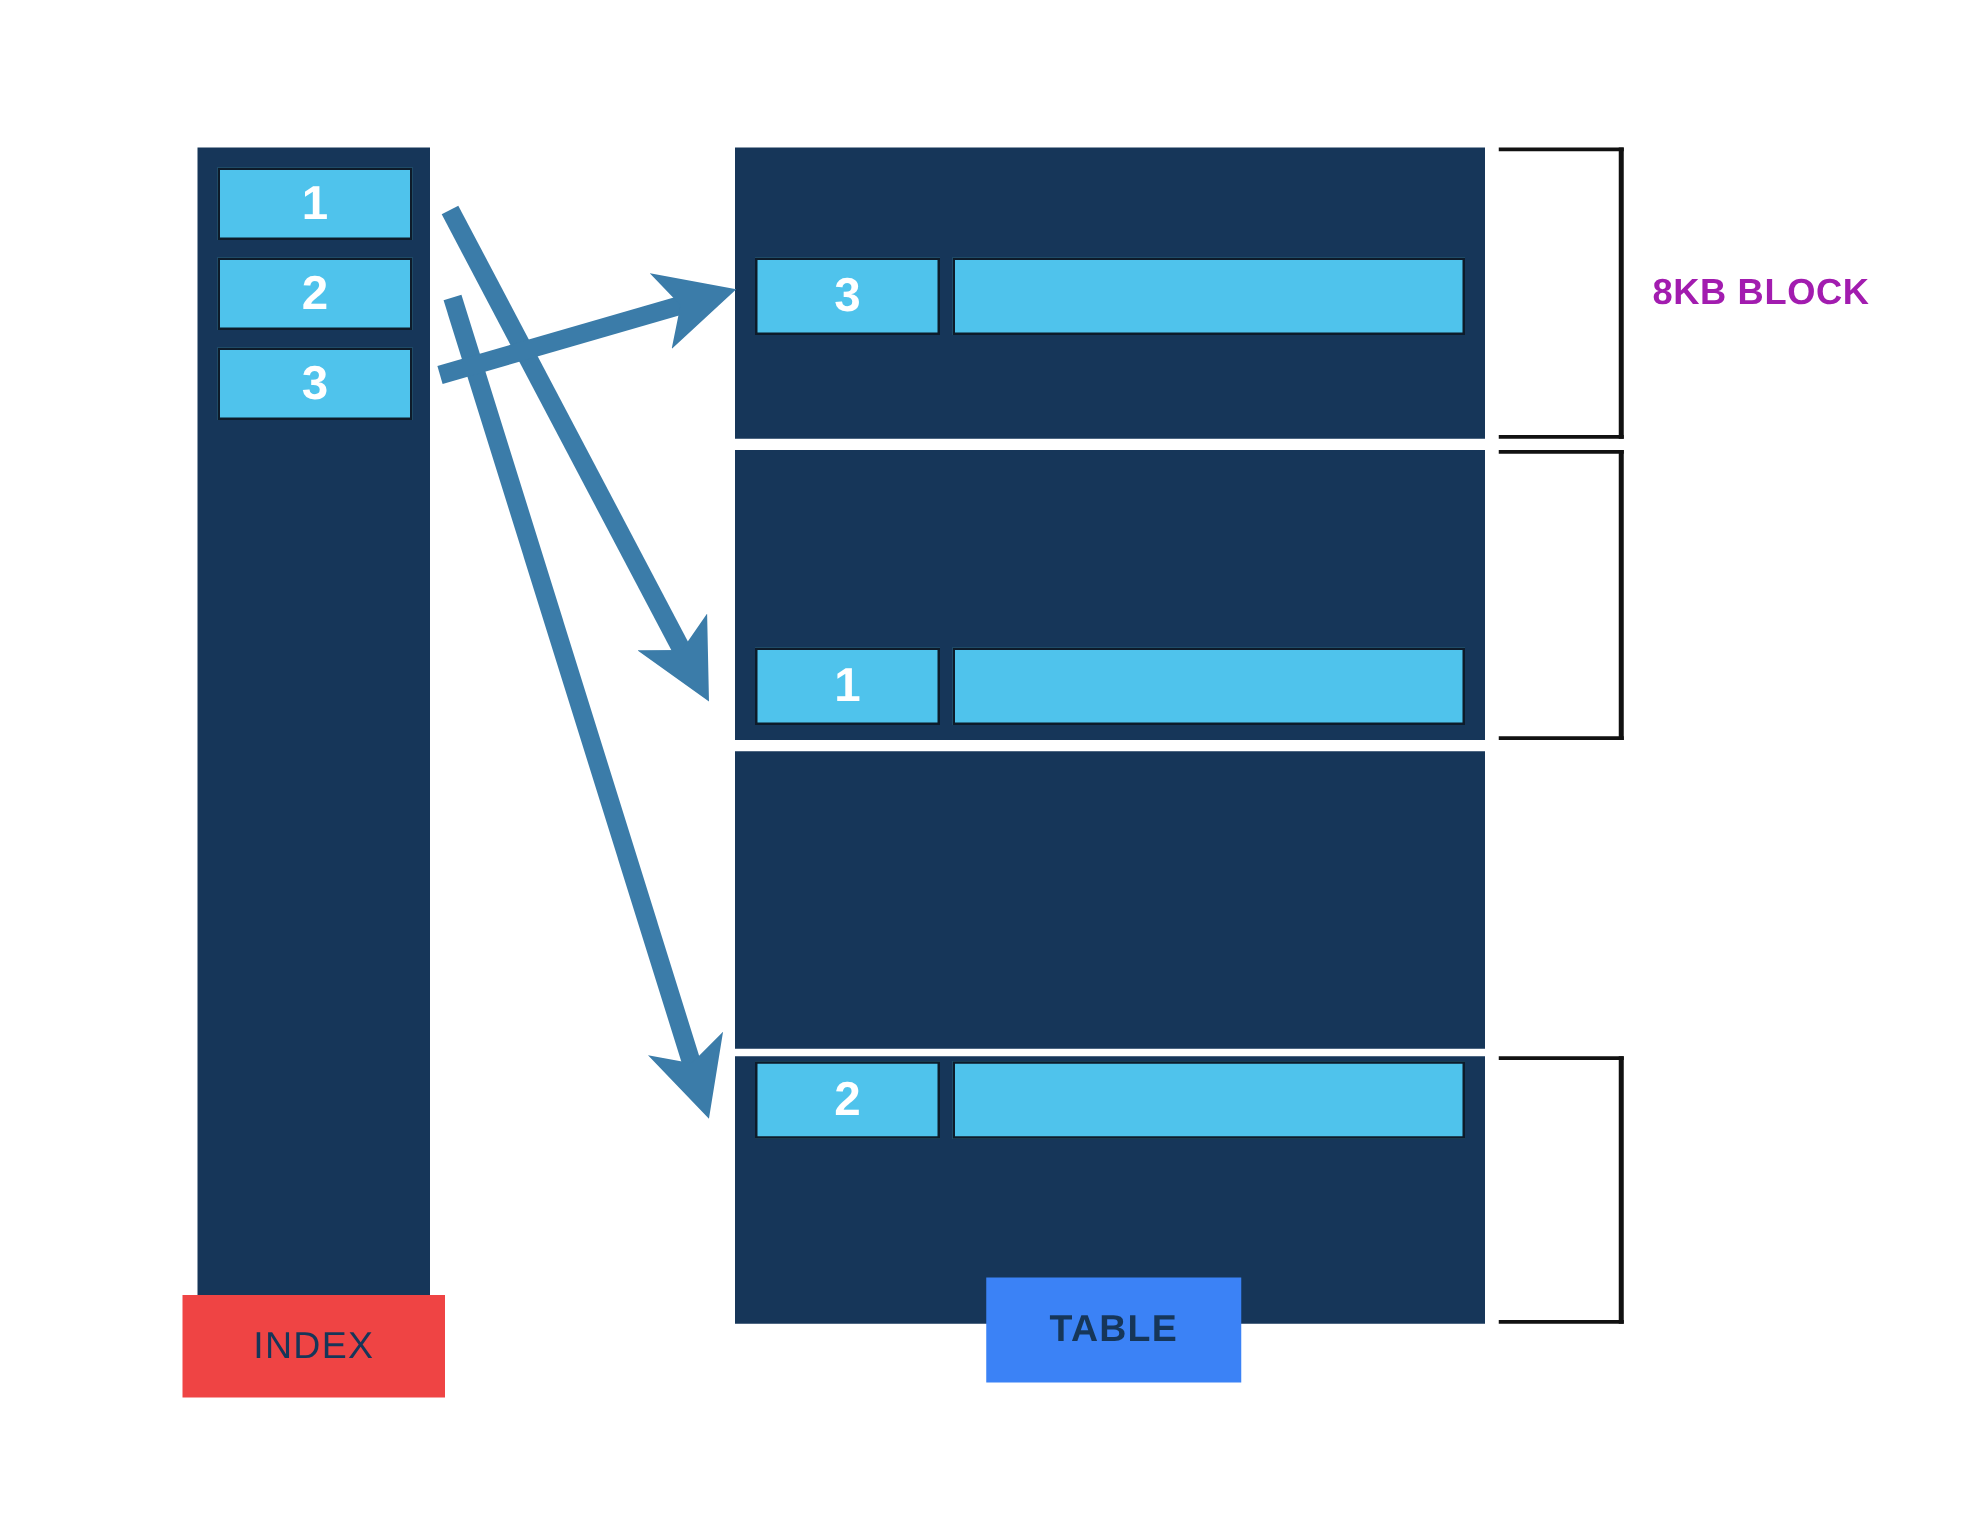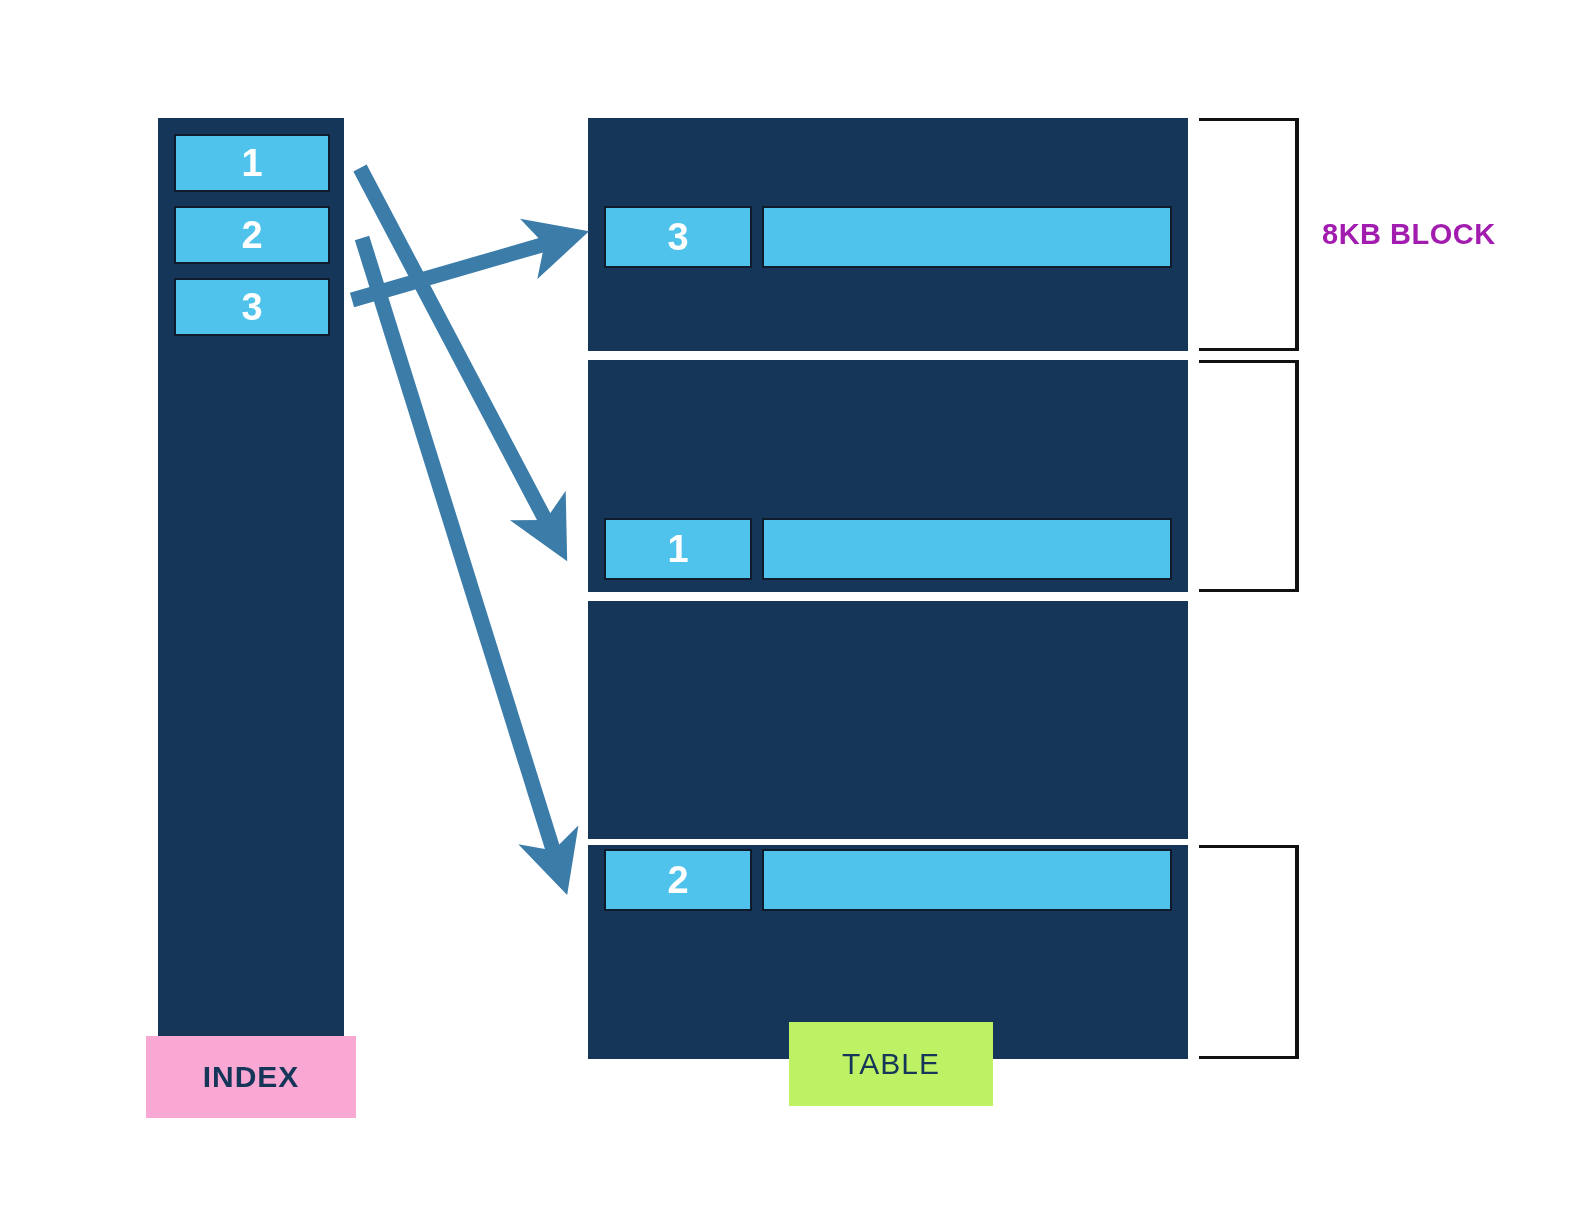--- a/index.html
+++ b/index.html
@@ -46,27 +46,27 @@
   #index-entry-1 { top: 16px; }
   #index-entry-2 { top: 88px; }
   #index-entry-3 { top: 160px; }
 
   #index-label {
     position: absolute;
     left: 146px;
     top: 1036px;
     width: 210px;
     height: 82px;
-    background: #f9a8d4;
+    background: #ef4444;
     display: flex;
     align-items: center;
     justify-content: center;
     color: #163659;
     font-size: 30px;
-    font-weight: bold;
+    font-weight: normal;
     letter-spacing: 1px;
   }
 
   
   .table-block {
     position: absolute;
     left: 588px;
     width: 600px;
     background: #163659;
   }
@@ -106,27 +106,27 @@
   #table-row-3 { top: 88px; }
   #table-row-1 { top: 158px; }
   #table-row-2 { top: 4px; }
 
   #table-label {
     position: absolute;
     left: 789px;
     top: 1022px;
     width: 204px;
     height: 84px;
-    background: #bef264;
+    background: #3b82f6;
     display: flex;
     align-items: center;
     justify-content: center;
     color: #163659;
     font-size: 30px;
-    font-weight: normal;
+    font-weight: bold;
     letter-spacing: 1px;
   }
 
   
   .block-bracket {
     position: absolute;
     left: 1199px;
     width: 100px;
     border-top: 3px solid #111111;
     border-right: 4px solid #111111;

